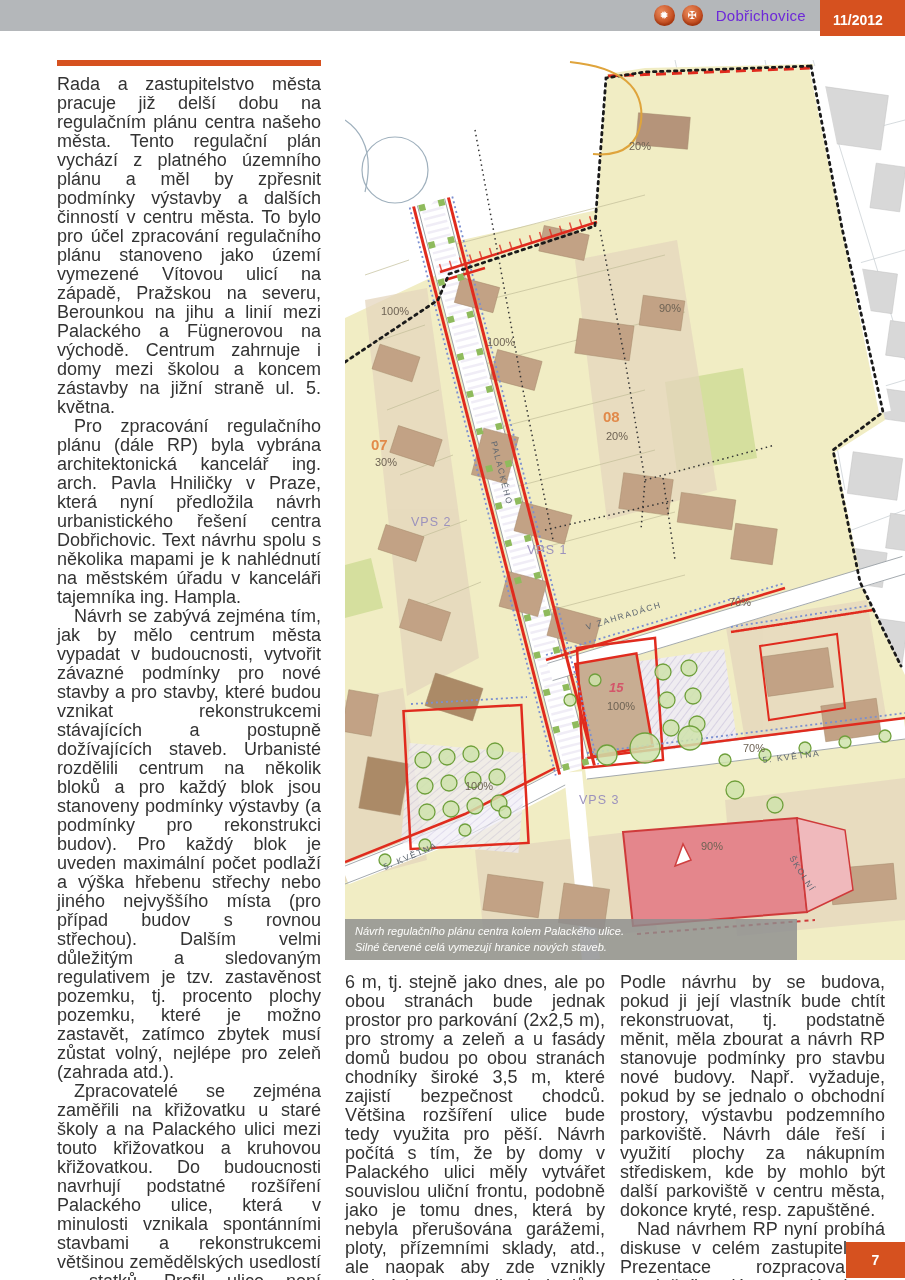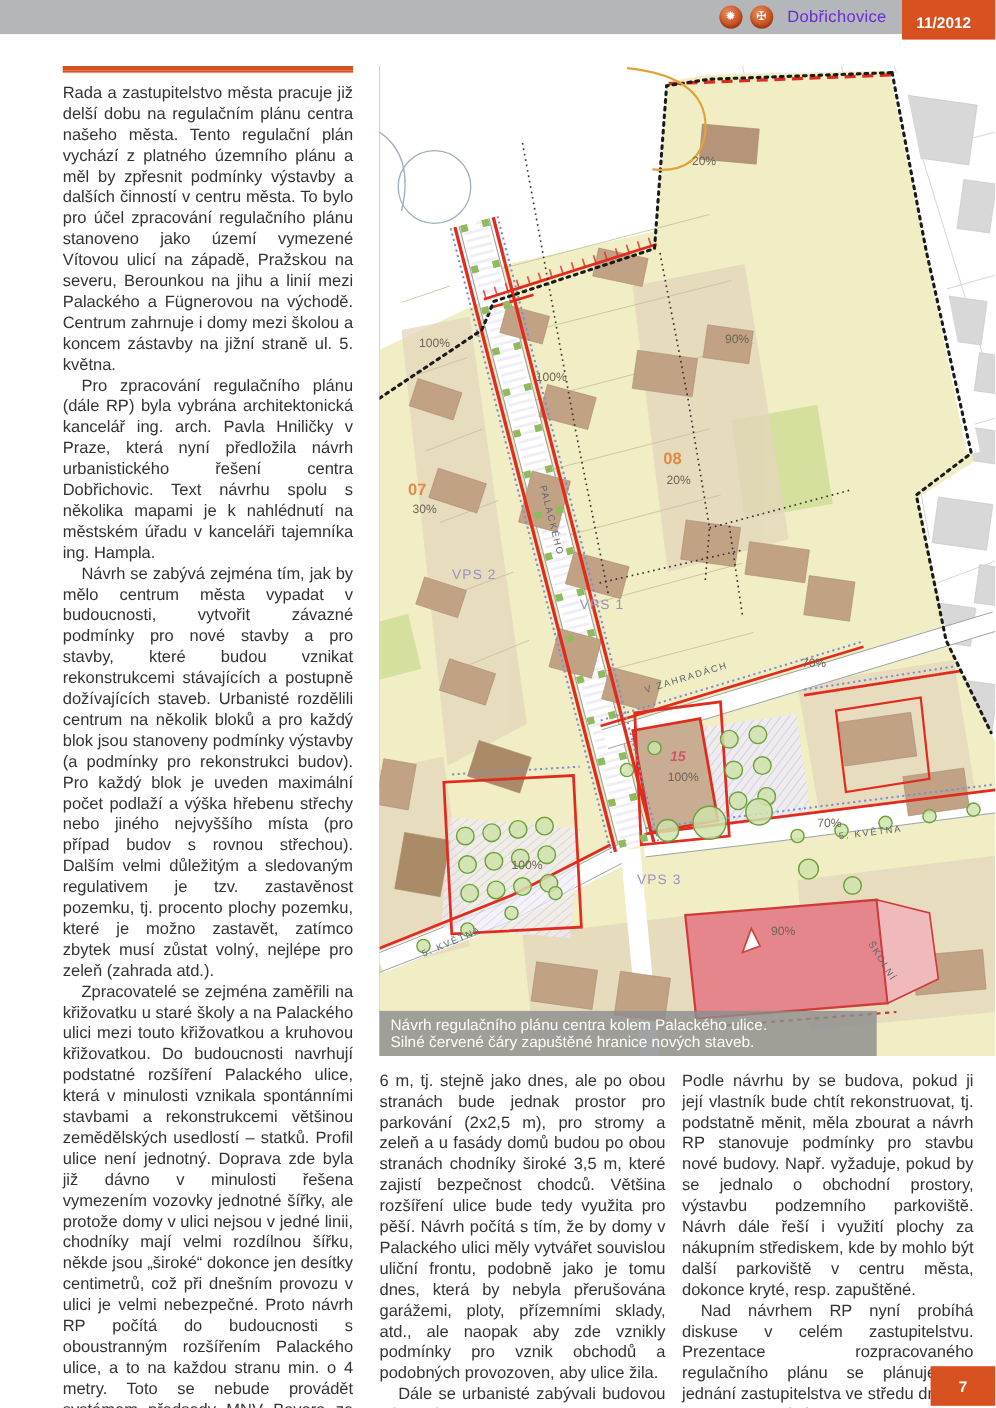--- a/index.html
+++ b/index.html
@@ -17,28 +17,28 @@
     color:#fff;font-size:11px;line-height:21px;text-align:center;margin-right:7px;
     box-shadow:inset 0 -2px 3px rgba(120,30,0,.5);}
   .masthead{color:#6d28d9;font-size:15px;letter-spacing:.3px;margin:0 14px 0 6px;}
   .issue-badge{background:#d6511f;color:#fff;font-weight:bold;font-size:14px;
     height:31px;line-height:31px;padding:10px 12px 0 13px;min-width:60px;}
   
   .colL{position:absolute;left:57px;top:60px;width:264px;}
   .rule-thick{height:4px;background:#d6511f;}
   .rule-thin{height:2px;background:#d6511f;}
   h1.title{font-size:17px;font-weight:bold;color:#161616;margin:9px 0 10px 0;letter-spacing:.2px;}
-  p.body{font-size:15px;line-height:19px;text-align:justify;margin:0;hyphens:auto;}
+  p.body{font-size:18px;line-height:19px;text-align:justify;margin:0;hyphens:auto;}
   p.body.ind{text-indent:17px;}
   
-  .map{position:absolute;left:345px;top:60px;width:452px;height:900px;background:#d946ef;}
+  .map{position:absolute;left:345px;top:60px;width:452px;height:900px;background:#3b82f6;}
   .map svg{display:block;}
   .map-caption{position:absolute;left:0;bottom:0;width:100%;box-sizing:border-box;
-    background:rgba(140,142,143,.82);color:#fdfdfb;
-    font-size:14px;line-height:16px;padding:4px 10px 5px 10px;}
+    background:rgba(140,142,143,.82);color:#fdfdfb;font-style:italic;
+    font-size:11px;line-height:16px;padding:4px 10px 5px 10px;}
   
   .col2{position:absolute;left:345px;top:973px;width:260px;}
   .col3{position:absolute;left:620px;top:973px;width:265px;}
   
   .pagenum{position:absolute;right:0;top:1242px;width:59px;height:36px;background:#d6511f;
     color:#fff;font-size:14px;font-weight:bold;text-align:center;line-height:36px;}
   
   .mt{font-family:"Liberation Sans",sans-serif;}
   .street-name{font-size:8.5px;letter-spacing:1.6px;fill:#5d6670;}
   .pct{font-size:11px;fill:#6e6354;}
@@ -303,21 +303,21 @@
     <text class="pct" x="356" y="790" fill="#9c4a4a">90%</text>
     <text class="street-name" transform="translate(146,382) rotate(76)">PALACKÉHO</text>
     <text class="street-name" transform="translate(242,570) rotate(-17)">V ZAHRADÁCH</text>
     <text class="street-name" transform="translate(40,810) rotate(-23)">5. KVĚTNA</text>
     <text class="street-name" transform="translate(418,703) rotate(-7)">5. KVĚTNA</text>
     <text class="street-name" transform="translate(444,798) rotate(58)">ŠKOLNÍ</text>
   </g>
 </svg>
   <div class="map-caption">
     <div>Návrh regulačního plánu centra kolem Palackého ulice.</div>
-    <div>Silné červené čáry zapuštěné hranice nových staveb.</div>
+    <div>Silné červené celá vymezují hranice nových staveb.</div>
   </div>
 </div>
 
 <div class="col2">
   <p class="body">6 m, tj. stejně jako dnes, ale po obou stranách bude jednak prostor pro parkování (2x2,5 m), pro stromy a zeleň a u fasády domů budou po obou stranách chodníky široké 3,5 m, které zajistí bezpečnost chodců. Většina rozšíření ulice bude tedy využita pro pěší. Návrh počítá s tím, že by domy v Palackého ulici měly vytvářet souvislou uliční frontu, podobně jako je tomu dnes, která by nebyla přerušována garážemi, ploty, přízemními sklady, atd., ale naopak aby zde vznikly podmínky pro vznik obchodů a podobných provozoven, aby ulice žila.</p>
   <p class="body ind">Dále se urbanisté zabývali budovou nákupního střediska, kterou většina našich občanů považuje za ošklivou a hyzdící centrum města.</p>
 </div>
 <div class="col3">
   <p class="body">Podle návrhu by se budova, pokud ji její vlastník bude chtít rekonstruovat, tj. podstatně měnit, měla zbourat a návrh RP stanovuje podmínky pro stavbu nové budovy. Např. vyžaduje, pokud by se jednalo o obchodní prostory, výstavbu podzemního parkoviště. Návrh dále řeší i využití plochy za nákupním střediskem, kde by mohlo být další parkoviště v centru města, dokonce kryté, resp. zapuštěné.</p>
   <p class="body ind">Nad návrhem RP nyní probíhá diskuse v celém zastupitelstvu.  Prezentace rozpracovaného regulačního plánu se plánuje na jednání zastupitelstva ve středu dne 12. 12. 2012. Vyzýváme proto občany, a to všechny, nejen ty, kteří v centru města bydlí nebo zde vlastní nemovitosti, aby se</p>

